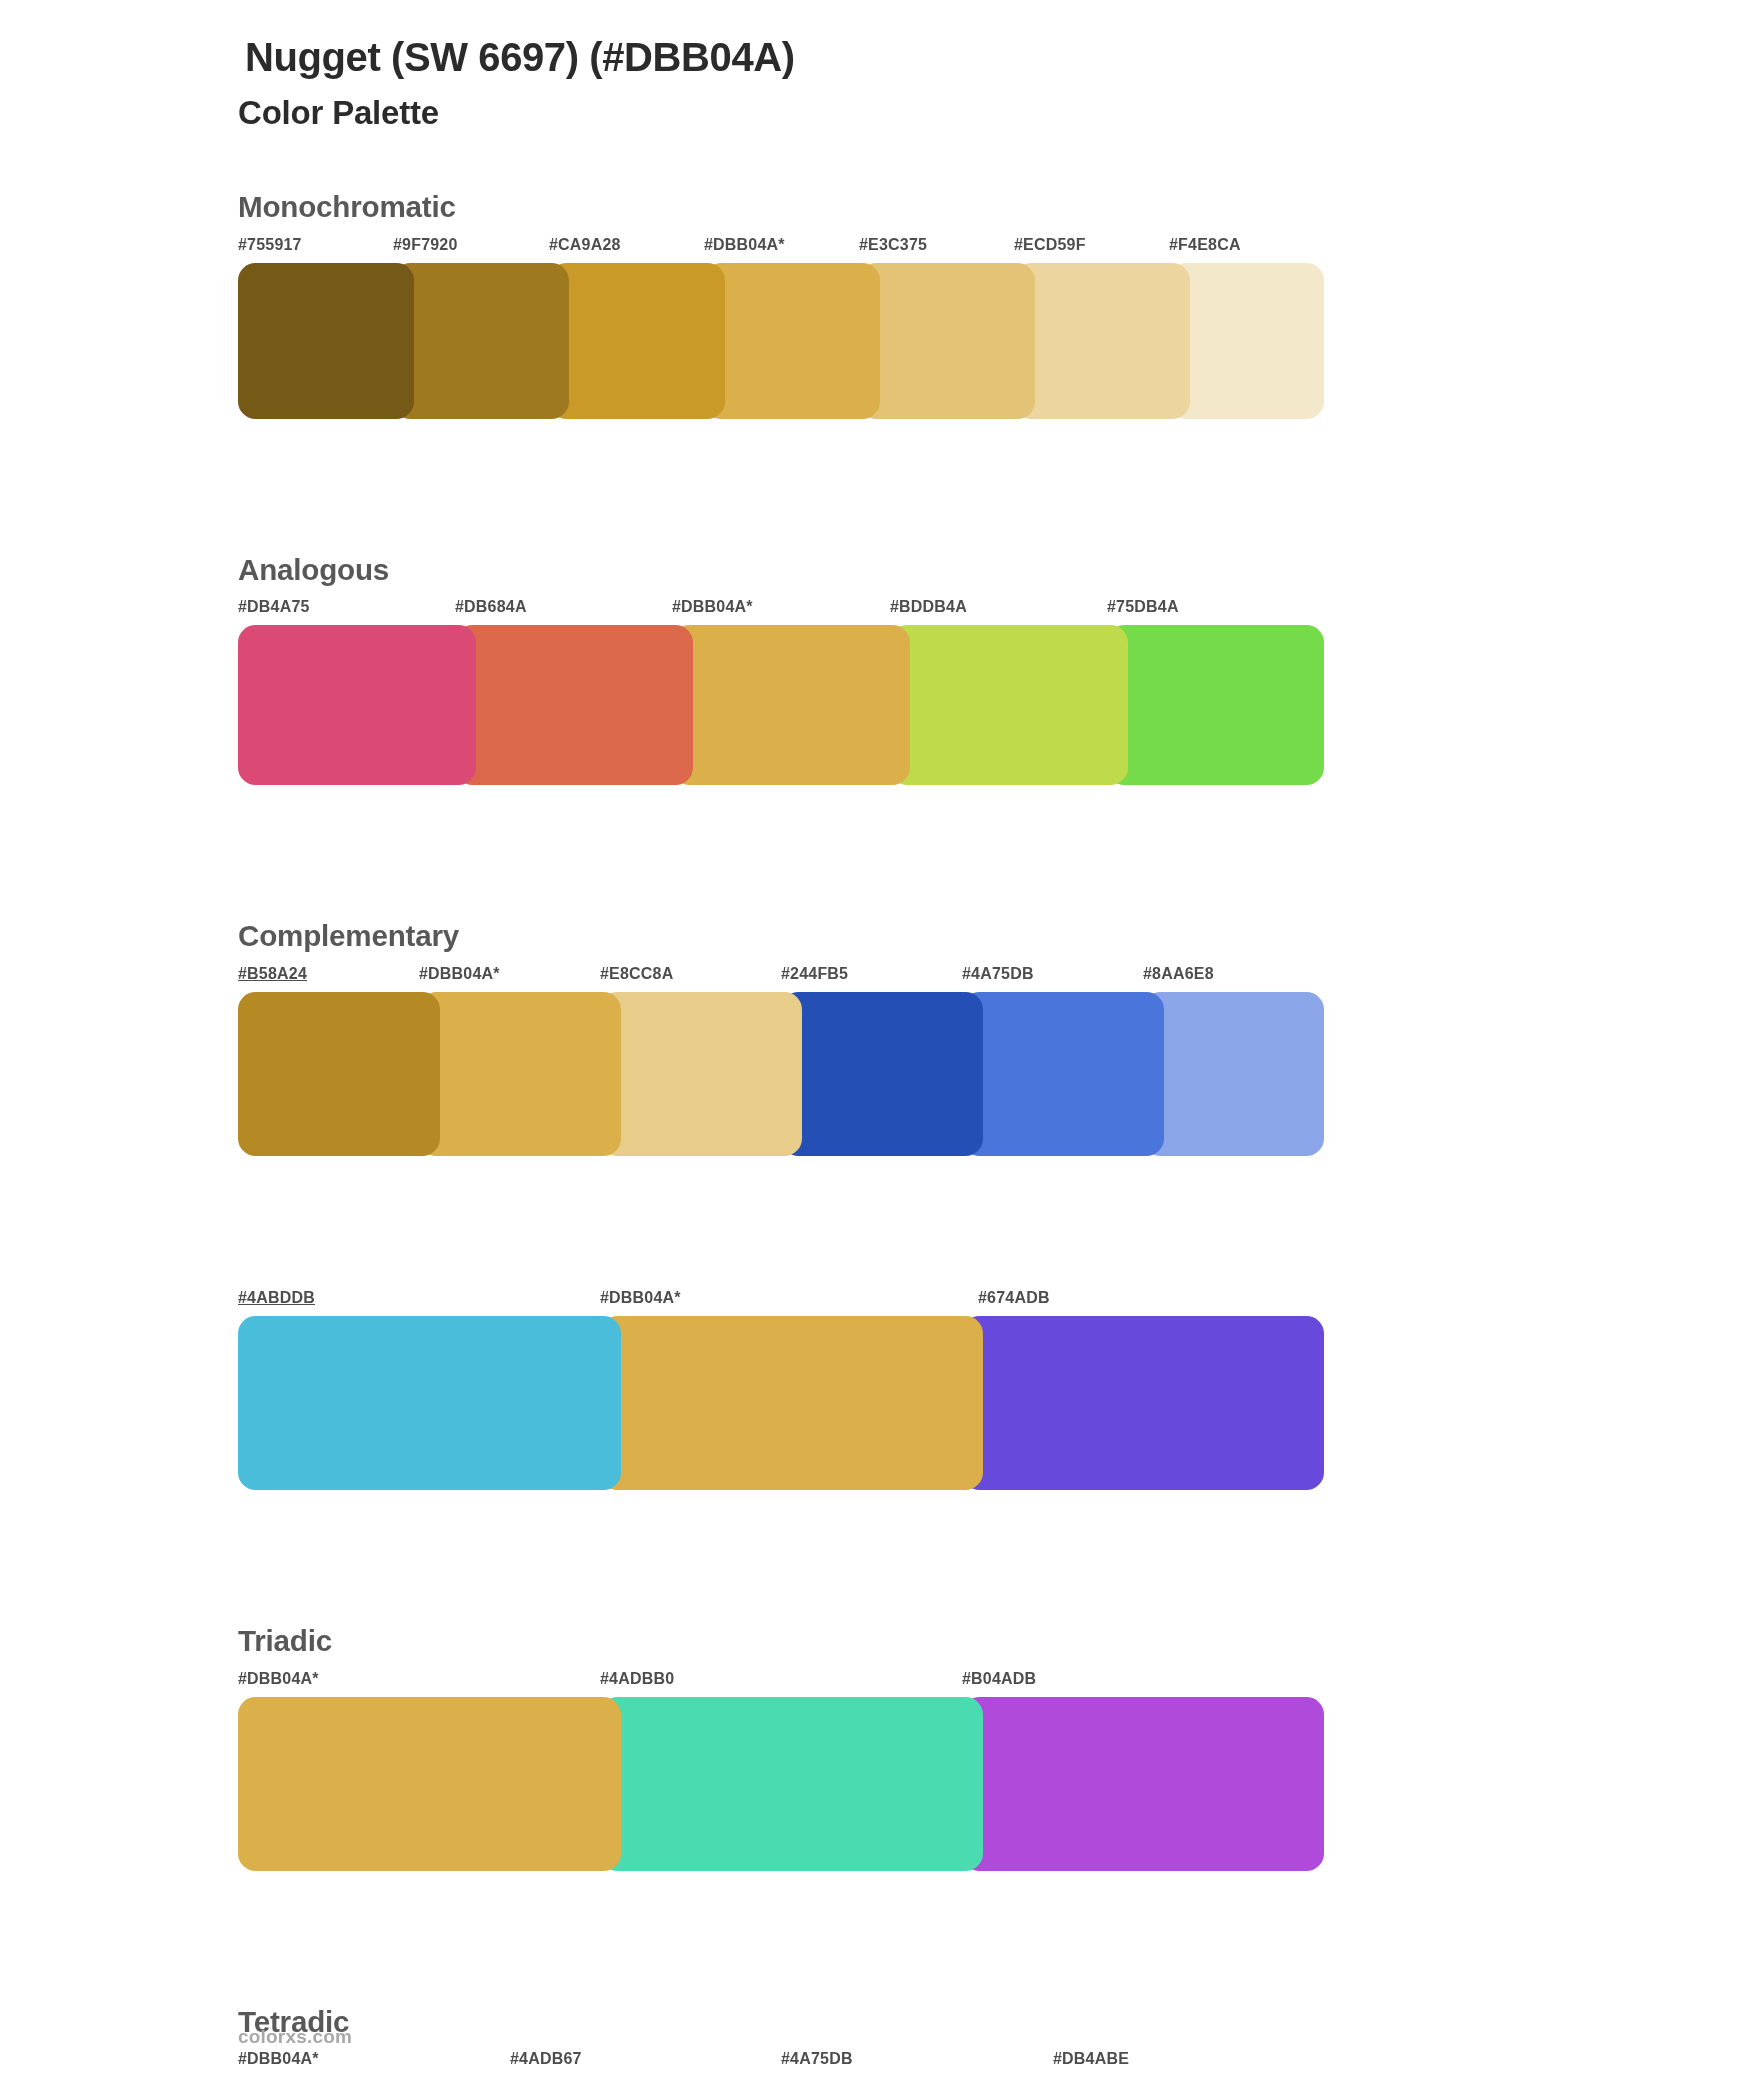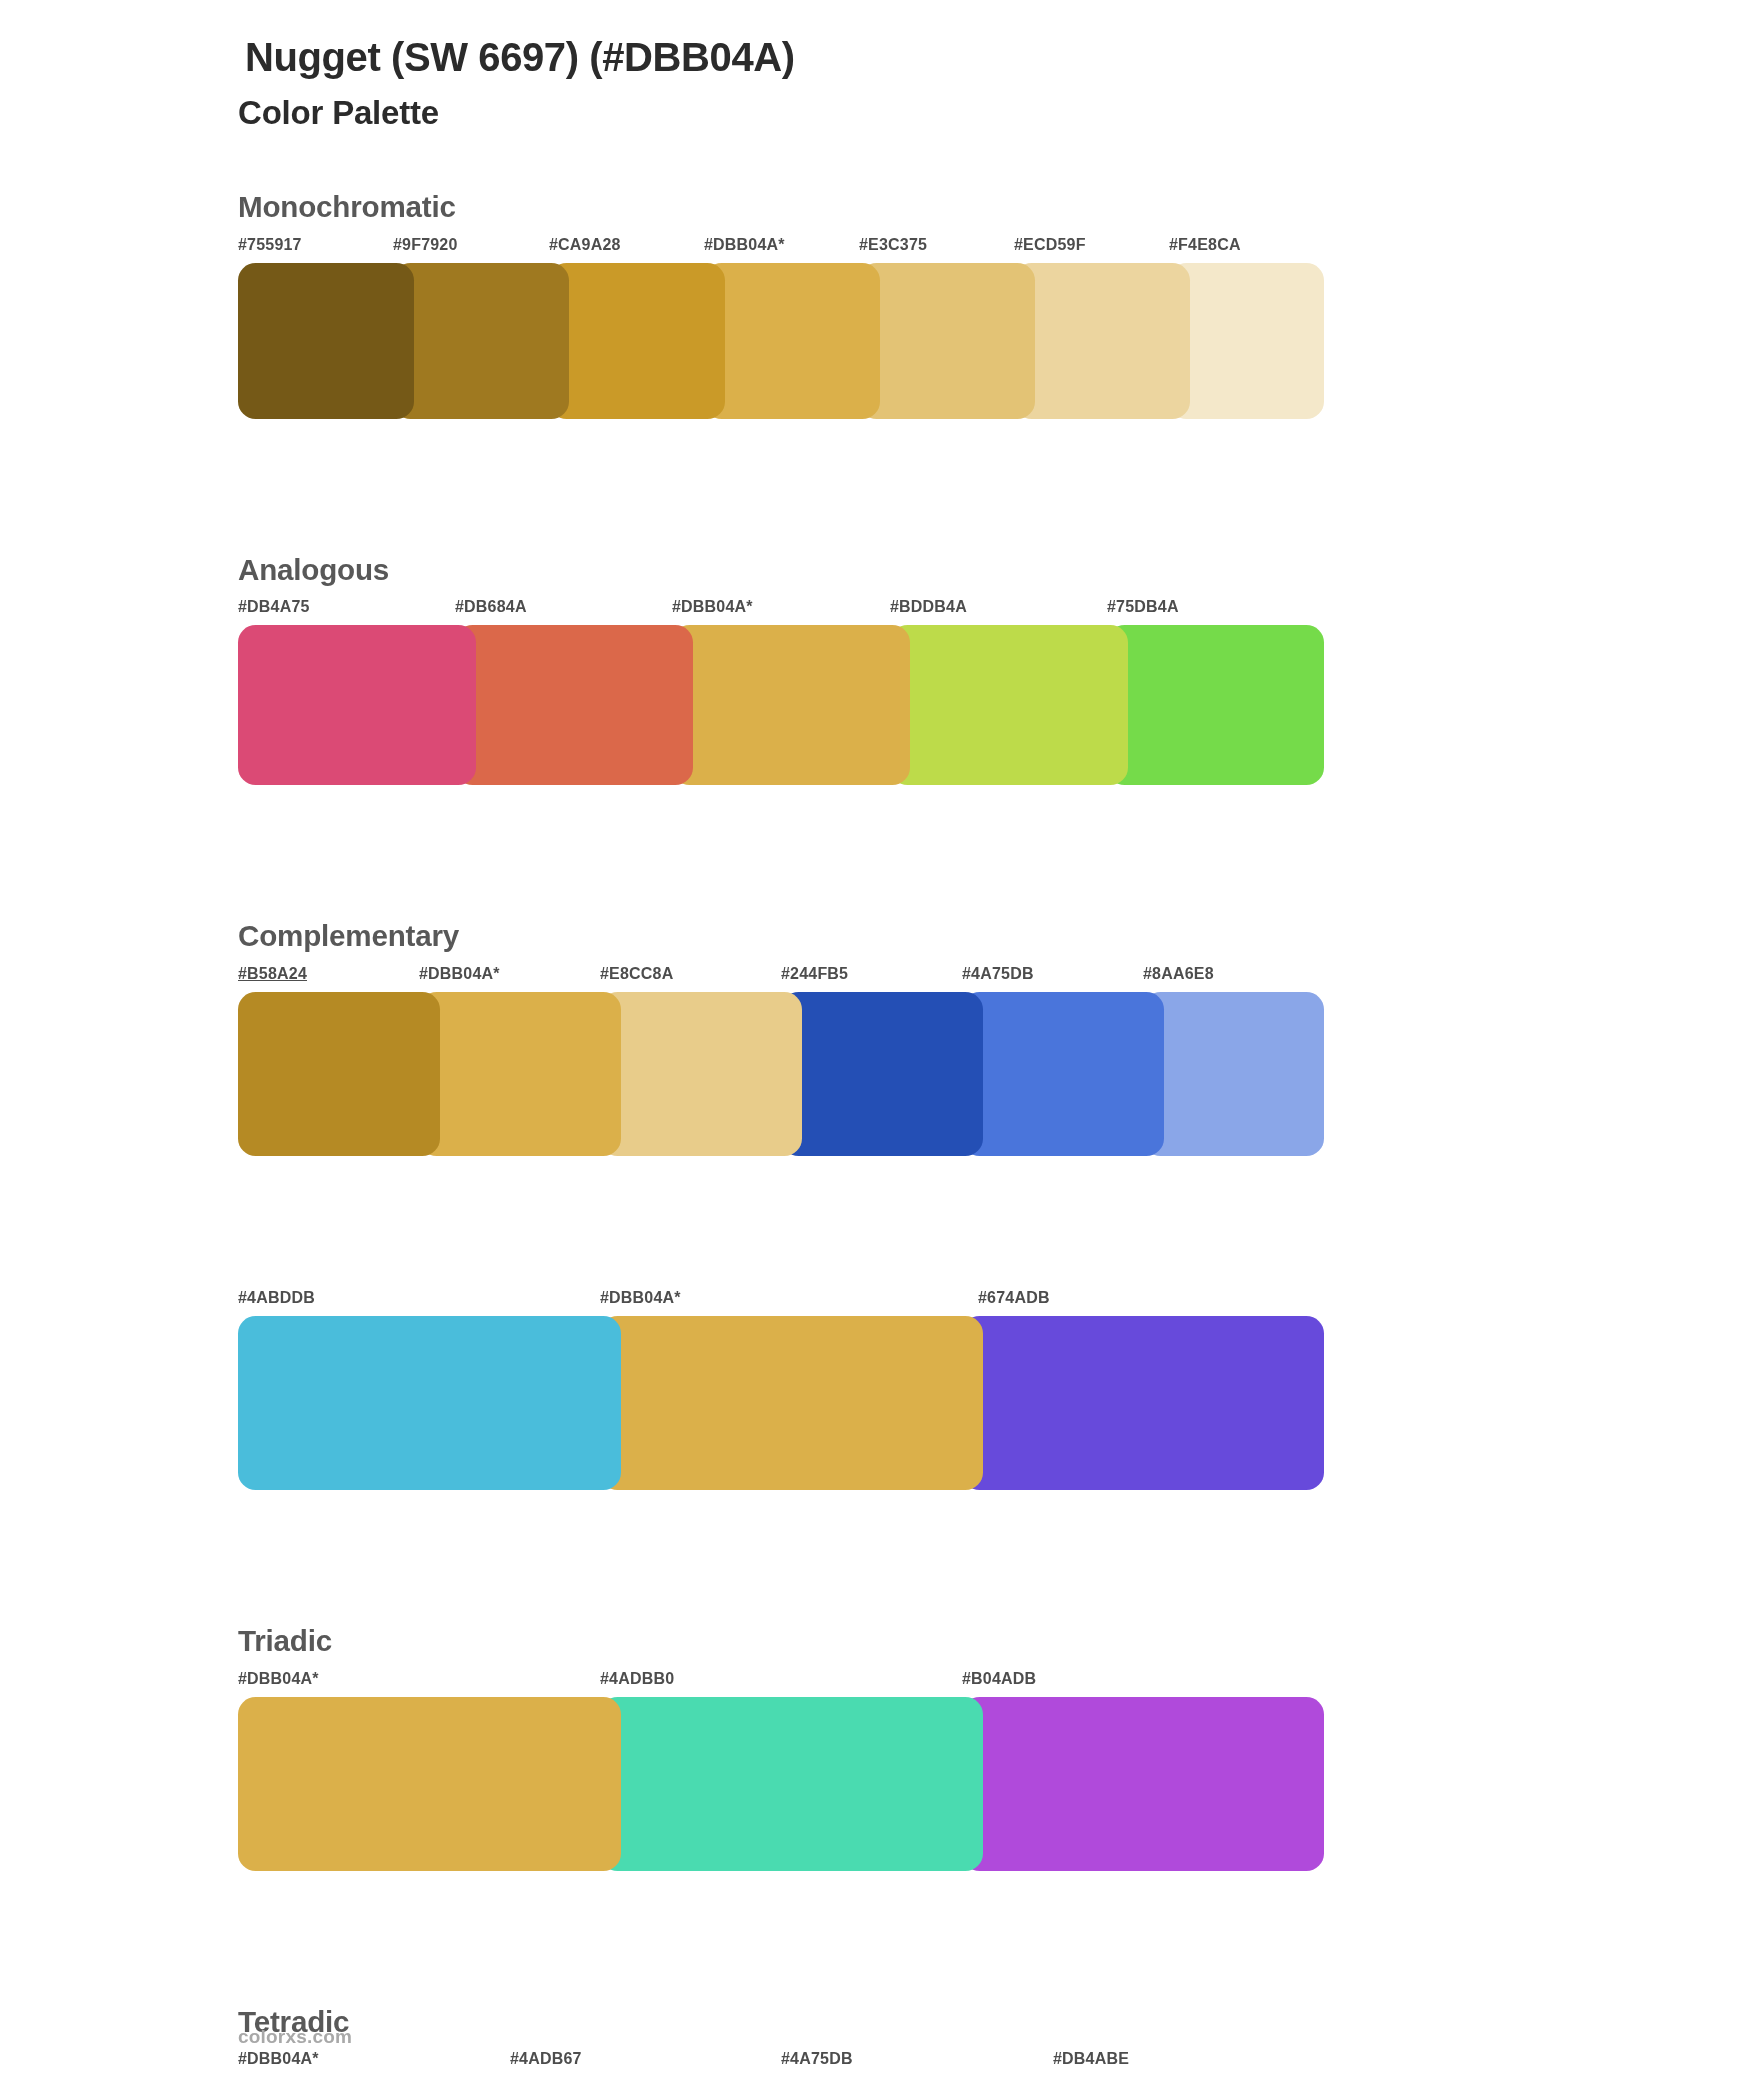--- a/index.html
+++ b/index.html
@@ -191,21 +191,21 @@
             <div class="swatch" title="#244FB5" style="left: 543px; width: 202px; background: rgb(36, 79, 181); border-radius: 17.6px; z-index: 3;"></div>
             <div class="swatch" title="#4A75DB" style="left: 724px; width: 202px; background: rgb(74, 117, 219); border-radius: 17.6px; z-index: 2;"></div>
             <div class="swatch" title="#8AA6E8" style="left: 905px; width: 181px; background: rgb(138, 166, 232); border-radius: 17.6px; z-index: 1;"></div>
           </div>
         </div>
       </div>
       <div class="sec-gap"></div>
       <div class="palette-section h-split">
         <div class="swatch-row">
           <div class="swatch-labels">
-            <div class="swatch-label" style="left: 0px;">#4ABDDB</div>
+            <div class="swatch-label" style="left: 0px; text-decoration: underline;">#4ABDDB</div>
             <div class="swatch-label" style="left: 362px;">#DBB04A*</div>
             <div class="swatch-label" style="left: 740px;">#674ADB</div>
           </div>
           <div class="swatch-bars">
             <div class="swatch" title="#4ABDDB" style="left: 0px; width: 383px; background: rgb(74, 189, 219); border-radius: 17.6px; z-index: 3;"></div>
             <div class="swatch" title="#DBB04A*" style="left: 362px; width: 383px; background: rgb(219, 176, 74); border-radius: 17.6px; z-index: 2;"></div>
             <div class="swatch" title="#674ADB" style="left: 724px; width: 362px; background: rgb(103, 74, 219); border-radius: 17.6px; z-index: 1;"></div>
           </div>
         </div>
       </div>

